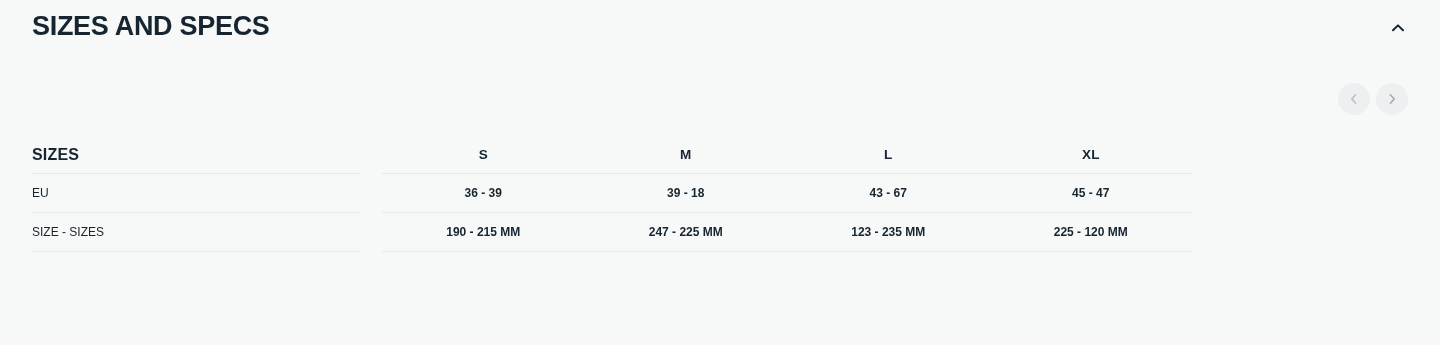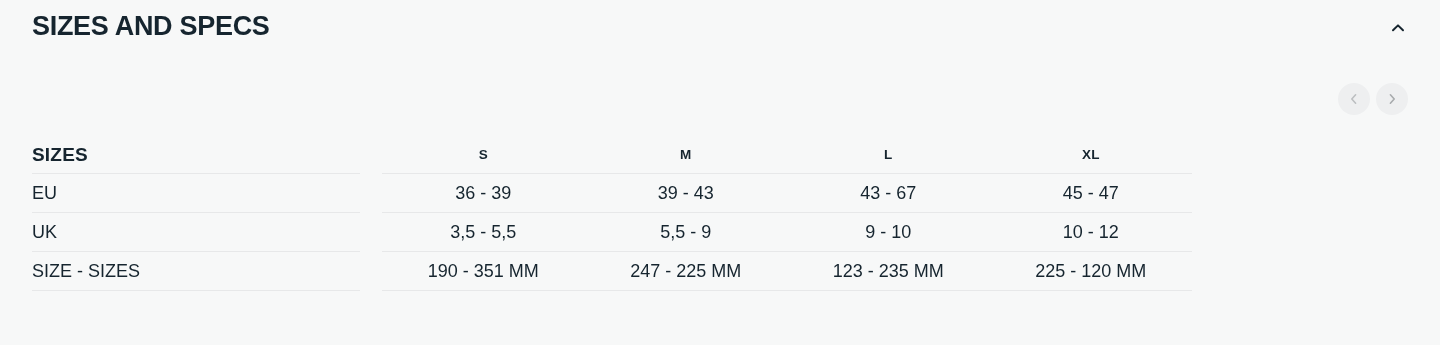--- a/index.html
+++ b/index.html
@@ -94,21 +94,21 @@
     width: 1160px;
     border-collapse: separate;
     border-spacing: 0;
     table-layout: fixed;
   }
   .specs-table th,
   .specs-table td {
     padding: 0;
     height: 38px;
     vertical-align: middle;
-    font-size: 18px;
+    font-size: 12px;
     line-height: 18px;
     color: #16252f;
     background: transparent;
   }
 
   
   col.col-label   { width: 328px; }
   col.col-gutter  { width: 22px; }
   col.col-size    { width: 202.5px; }
 
@@ -124,25 +124,25 @@
     text-align: center;
     border-bottom: 1px solid #e7e8e9;
   }
 
   thead .cell-label,
   thead .cell-size {
     font-weight: bold;
     letter-spacing: 0.2px;
     height: 32px;
   }
-  thead .cell-label { font-size: 19px; margin-left: 47px; }
+  thead .cell-label { font-size: 16px; margin-left: 47px; }
   thead .cell-size  { font-size: 13.5px; }
 
   tbody .cell-label { font-weight: normal; }
-  tbody .cell-size  { font-weight: normal; }
+  tbody .cell-size  { font-weight: bold; }
 
   
   .row-cutoff .cell-label,
   .row-cutoff .cell-size {
     border-bottom: none;
     height: 22px;
   }
 </style>
 </head>
 <body>
@@ -195,36 +195,28 @@
         <th class="cell-size">M</th>
         <th class="cell-size">L</th>
         <th class="cell-size">XL</th>
       </tr>
     </thead>
     <tbody>
       <tr>
         <td class="cell-label">EU</td>
         <td class="cell-gutter"></td>
         <td class="cell-size">36 - 39</td>
-        <td class="cell-size">39 - 43</td>
+        <td class="cell-size">39 - 18</td>
         <td class="cell-size">43 - 67</td>
         <td class="cell-size">45 - 47</td>
-      </tr>
-      <tr>
-        <td class="cell-label">UK</td>
-        <td class="cell-gutter"></td>
-        <td class="cell-size">3,5 - 5,5</td>
-        <td class="cell-size">5,5 - 9</td>
-        <td class="cell-size">9 - 10</td>
-        <td class="cell-size">10 - 12</td>
       </tr>
       <tr>
         <td class="cell-label">SIZE - SIZES</td>
         <td class="cell-gutter"></td>
-        <td class="cell-size">190 - 351 MM</td>
+        <td class="cell-size">190 - 215 MM</td>
         <td class="cell-size">247 - 225 MM</td>
         <td class="cell-size">123 - 235 MM</td>
         <td class="cell-size">225 - 120 MM</td>
       </tr>
       <tr class="row-cutoff">
         <td class="cell-label"></td>
         <td class="cell-gutter"></td>
         <td class="cell-size"></td>
         <td class="cell-size"></td>
         <td class="cell-size"></td>

